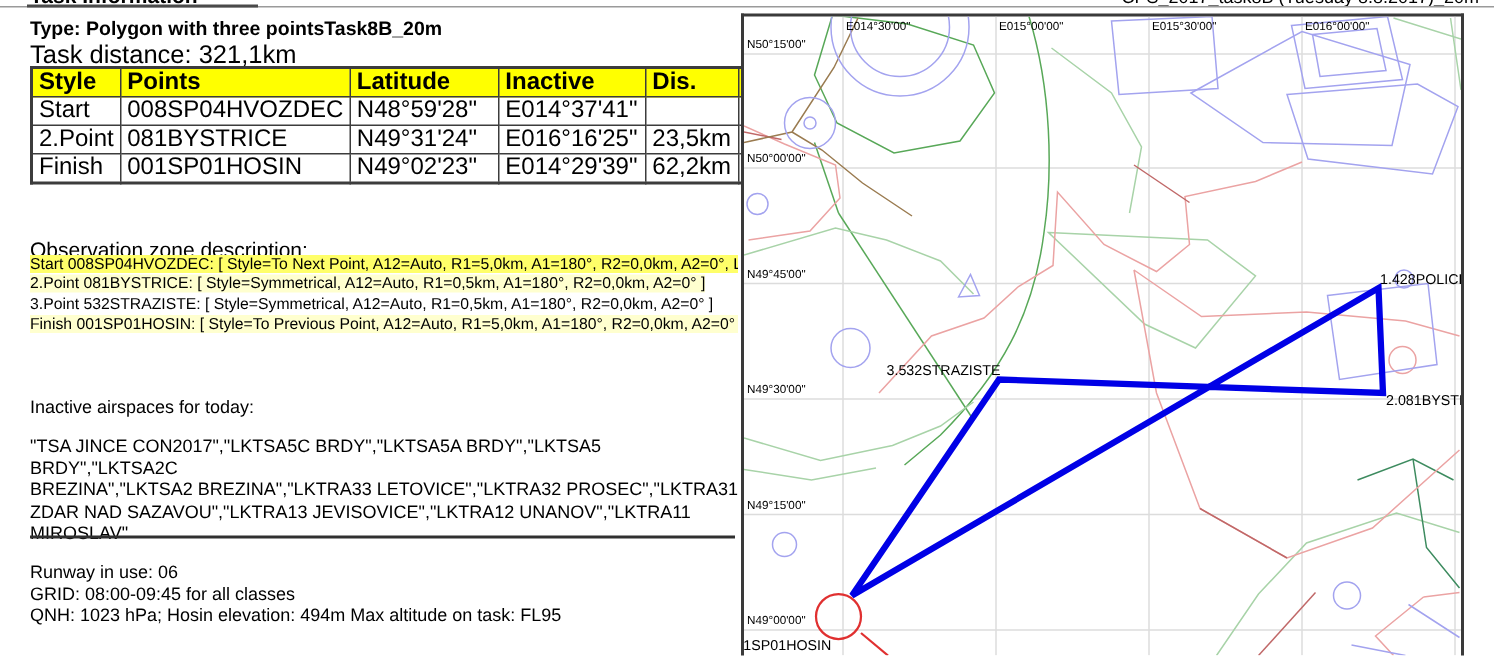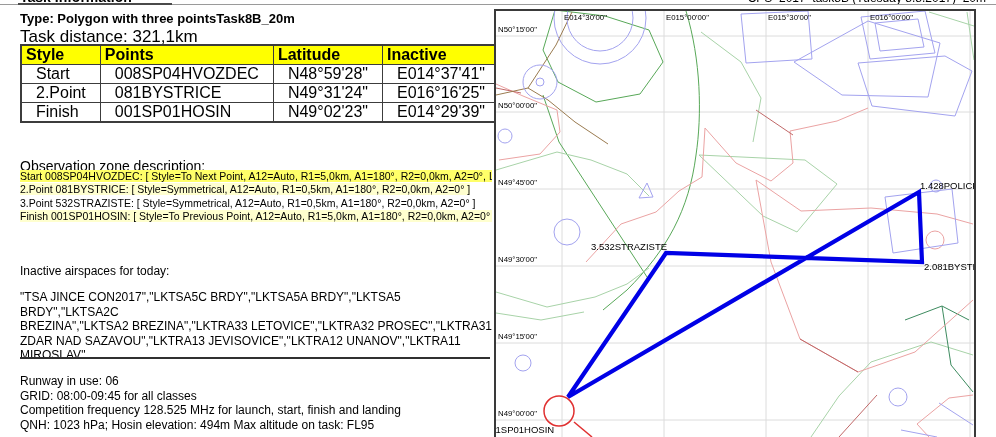--- a/index.html
+++ b/index.html
@@ -11,21 +11,21 @@
   #hdr-rule-full{top:4px;left:0;width:996px;height:1px;background:#9a9a9a;}
   #hdr-rule-left{top:3px;left:18px;width:154px;height:2px;background:#4a4a4a;}
   
   #type-line{top:11px;left:20px;width:469px;display:flex;justify-content:flex-start;font-size:13px;font-weight:bold;}
   #dist-line{top:27px;left:20px;font-size:17px;font-weight:normal;}
   #task-table{top:44px;left:20px;}
   table{border-collapse:collapse;table-layout:fixed;font-size:16px;}
   table,td,th{border:1px solid #3c3c3c;}
   table{border-width:2px;}
   th{background:#FFFF00;text-align:left;font-weight:bold;padding:0 4px;height:15px;}
-  td{padding:0 14px;height:15px;white-space:nowrap;overflow:hidden;}
+  td{padding:0 4px;height:15px;white-space:nowrap;overflow:hidden;}
   col.c0{width:58px}col.c1{width:114px}col.c2{width:99px}col.c3{width:98px}col.c4{width:62px}col.c5{width:35px}
   #oz-title{top:158px;left:20px;font-size:14px;}
   #oz-lines{top:170px;left:20px;width:472px;font-size:10.5px;line-height:13.4px;white-space:nowrap;overflow:hidden;}
   .hl-bright{background:#FFFF69;}
   .hl-pale{background:#FFFFCF;text-align:right;}
   #air-title{top:264px;left:20px;font-size:12px;}
   #air-list{top:290px;left:20px;width:472px;font-size:12px;line-height:14.5px;white-space:pre-line;}
   #sep-rule{top:357px;left:20px;width:470px;height:2px;background:#303030;}
   #briefing{top:374px;left:20px;font-size:12px;line-height:14.5px;white-space:nowrap;}
   
@@ -110,21 +110,20 @@
 <div class="abs" id="air-list">"TSA JINCE CON2017","LKTSA5C BRDY","LKTSA5A BRDY","LKTSA5 BRDY","LKTSA2C
 BREZINA","LKTSA2 BREZINA","LKTRA33 LETOVICE","LKTRA32 PROSEC","LKTRA31
 ZDAR NAD SAZAVOU","LKTRA13 JEVISOVICE","LKTRA12 UNANOV","LKTRA11
 MIROSLAV"</div>
 
 <div class="abs" id="sep-rule"></div>
 
 <div class="abs" id="briefing">
   <div>Runway in use: 06</div>
   <div>GRID: 08:00-09:45 for all classes</div>
-  <div>Competition frequency 128.525 MHz for launch, start, finish and landing</div>
   <div>QNH: 1023 hPa; Hosin elevation: 494m      Max altitude on task: FL95</div>
 </div>
 
 <div class="abs" id="map">
   <svg width="478" height="426" viewBox="497 11 478 426" xmlns="http://www.w3.org/2000/svg">
 
     <g stroke="#DCDCDC" stroke-width="1">
       <line x1="563" y1="11" x2="563" y2="437"></line>
       <line x1="665" y1="11" x2="665" y2="437"></line>
       <line x1="767" y1="11" x2="767" y2="437"></line>

